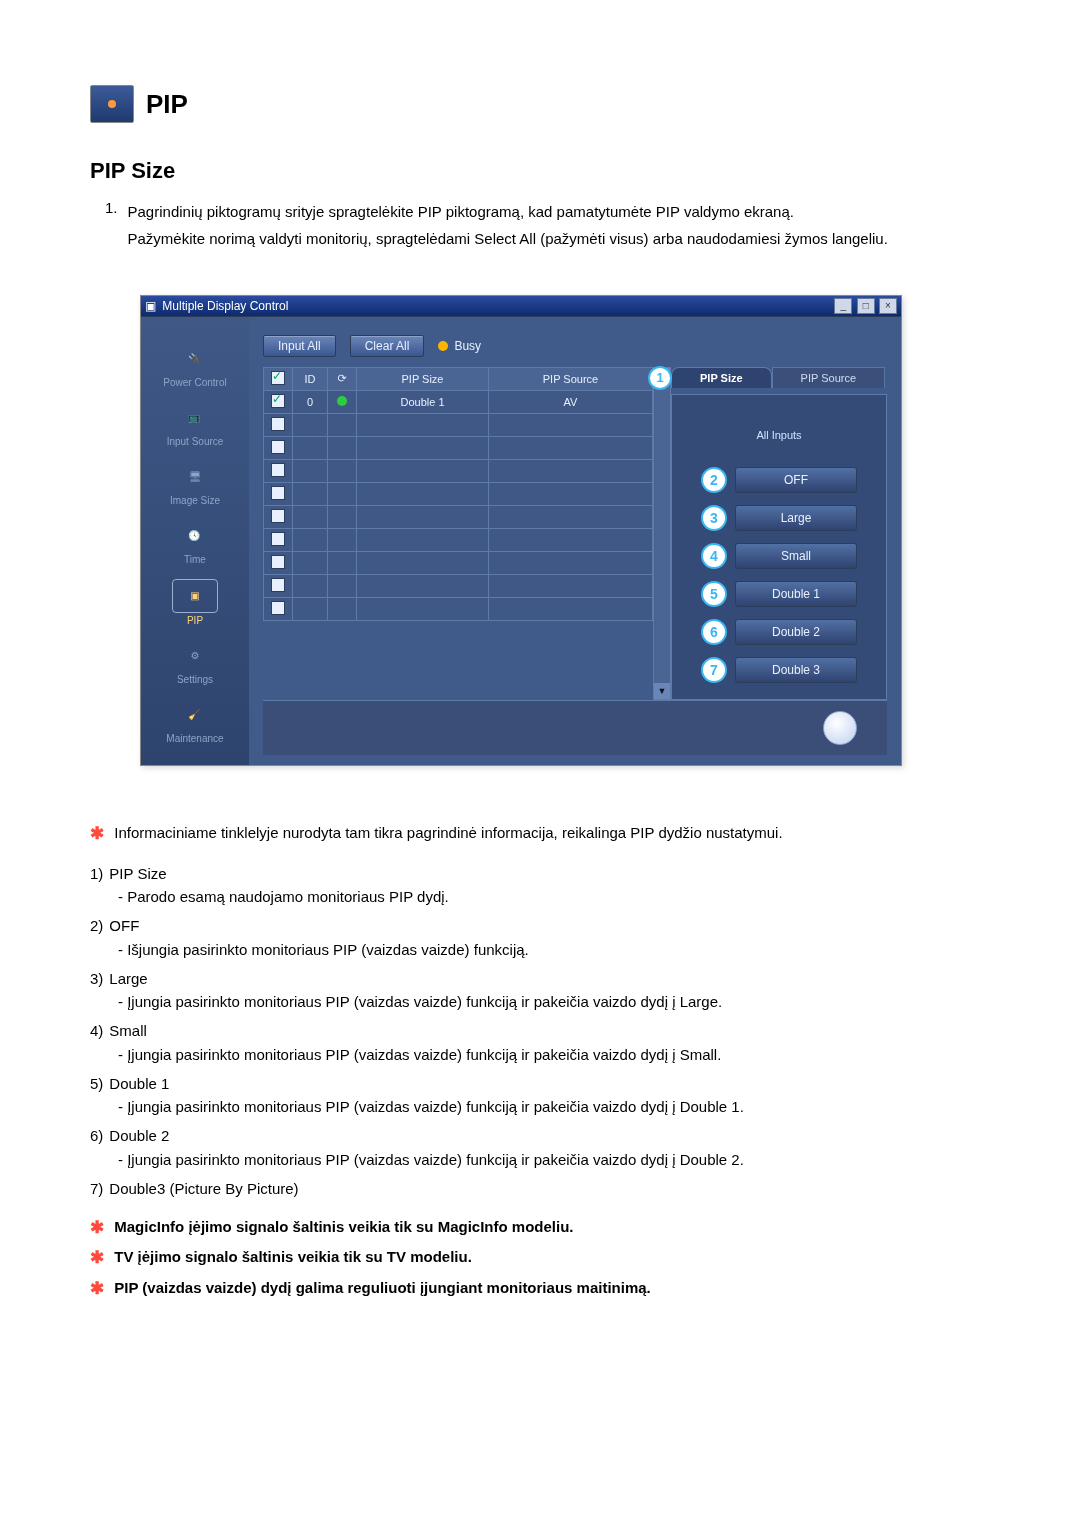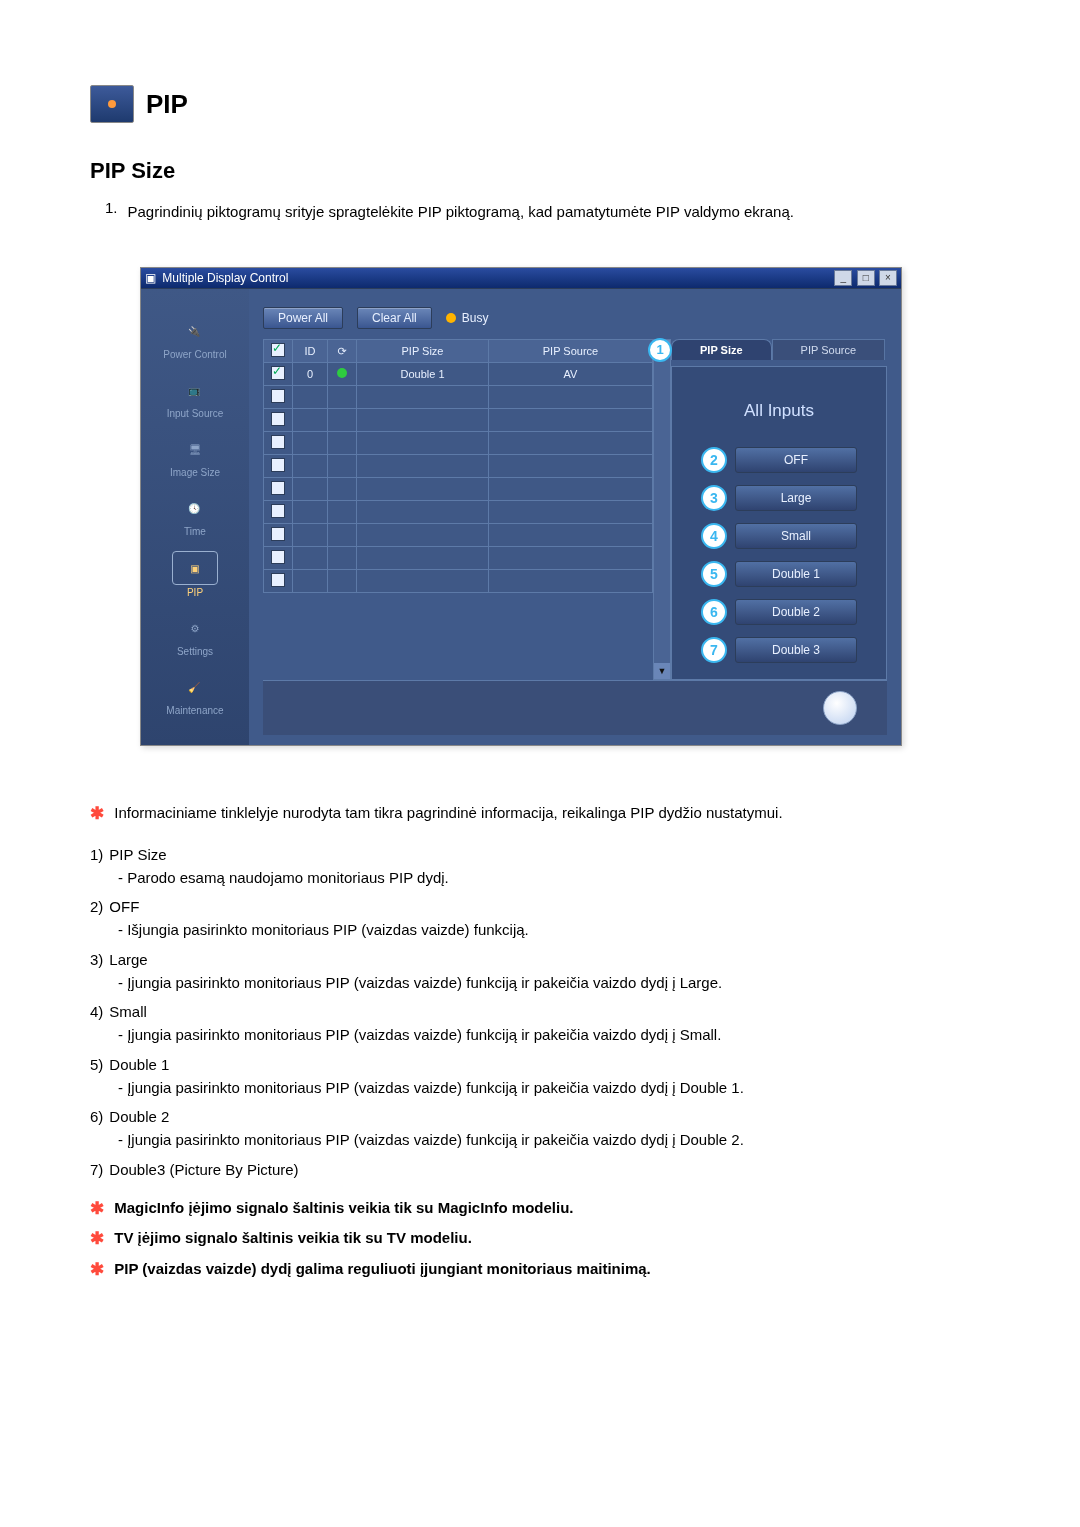--- a/index.html
+++ b/index.html
@@ -175,21 +175,21 @@
     position:absolute;left:-24px;top:50%;transform:translateY(-50%);
     width:20px;height:20px;border-radius:50%;
     border:2px solid #3ab7f0;background:#fff;color:#3ab7f0;
     font-weight:bold;font-size:13px;line-height:20px;text-align:center;
   }
   .pane-body{
     border:1px solid #5d7aa8;padding:34px 10px 16px 10px;
     display:flex;flex-direction:column;align-items:center;gap:12px;
     background:#344b78;
   }
-  .all-inputs{color:#d0e0ff;font-size:17px;margin-bottom:14px;}
+  .all-inputs{color:#d0e0ff;font-size:11px;margin-bottom:14px;}
   .opt-row{
     position:relative;display:flex;align-items:center;
   }
   .opt-btn{
     width:120px;padding:5px 0;text-align:center;
     background:linear-gradient(#5170a4,#2f4370);
     color:#e8f0ff;font-size:12px;
     border:1px solid #2c3d5a;border-radius:3px;
   }
   .num-badge{
@@ -236,20 +236,21 @@
     <div class="h1">PIP</div>
   </div>
 
   <div class="h2">PIP Size</div>
 
   <div class="intro-list">
     <div class="intro-item">
       <div class="intro-num">1.</div>
       <div class="intro-text">
         <p>Pagrindinių piktogramų srityje spragtelėkite PIP piktogramą, kad pamatytumėte PIP valdymo ekraną.</p>
+        <p>Pažymėkite norimą valdyti monitorių, spragtelėdami Select All (pažymėti visus) arba naudodamiesi žymos langeliu.</p>
       </div>
     </div>
   </div>
 
   <div class="shot">
     <div class="titlebar">
       <div class="titlebar-left">
         <span>▣</span>
         <span>Multiple Display Control</span>
       </div>
@@ -287,21 +288,21 @@
           <div>Settings</div>
         </div>
         <div class="side-item">
           <div class="ico">🧹</div>
           <div>Maintenance</div>
         </div>
       </div>
 
       <div class="main">
         <div class="toolbar">
-          <div class="btn3d">Power All</div>
+          <div class="btn3d">Input All</div>
           <div class="btn3d">Clear All</div>
           <div class="busy">
             <span class="busy-dot"></span>
             <span>Busy</span>
           </div>
         </div>
 
         <div class="grid-and-pane">
           <div class="grid">
             <table>

